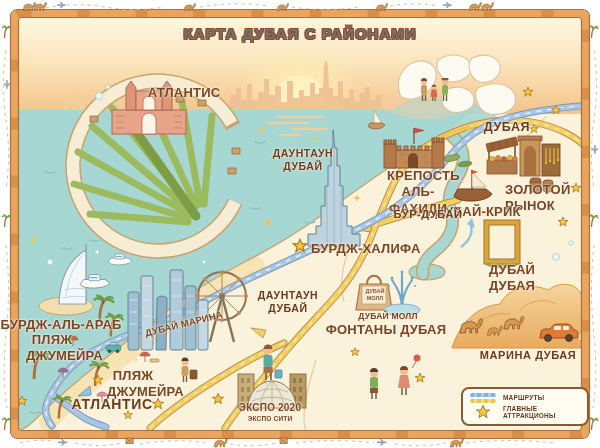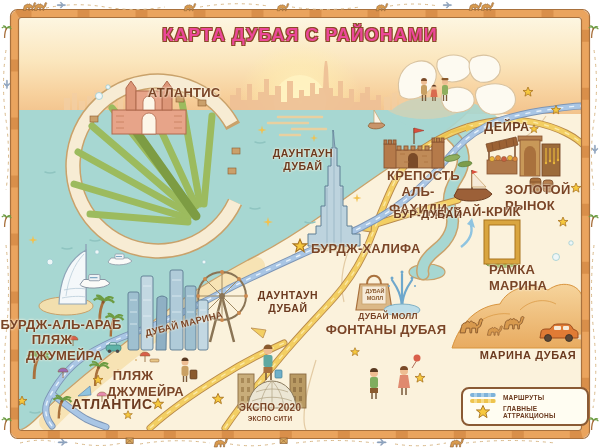--- a/index.html
+++ b/index.html
@@ -1,18 +1,18 @@
 <!DOCTYPE html>
 <html><head>
 <meta charset="utf-8">
 <style>
   html,body{margin:0;padding:0}
   .stage{position:relative;width:600px;height:448px;background:#ffffff;font-family:"Liberation Sans",sans-serif;overflow:hidden}
   svg.art{position:absolute;left:0;top:0}
-  .title{position:absolute;left:300px;top:25px;transform:translateX(-50%);font-size:18px;font-weight:bold;color:#ec4899;letter-spacing:1px;white-space:nowrap;
+  .title{position:absolute;left:300px;top:25px;transform:translateX(-50%);font-size:15px;font-weight:bold;color:#737373;letter-spacing:1px;white-space:nowrap;
     text-shadow:-1px -1px 0 #8a4a26,1px -1px 0 #8a4a26,-1px 1px 0 #8a4a26,1px 1px 0 #8a4a26}
   .lbl{position:absolute;transform:translateX(-50%);text-align:center;color:#7a4527;font-weight:bold;font-size:13px;line-height:1.25;letter-spacing:.2px;
     text-shadow:0 0 2px rgba(253,245,226,.95),0 0 3px rgba(253,245,226,.9)}
   .nowrap{white-space:nowrap}
   .dist{font-size:11px;color:#6b3a1f;letter-spacing:.6px}
   .anchor-left{transform:none;text-align:right}
   .rot{transform:translateX(-50%) rotate(-14deg)}
   .bagtxt{position:absolute;left:375px;top:288px;transform:translateX(-50%);width:26px;font-size:5.5px;font-weight:bold;color:#8a5a2e;text-align:center;line-height:1.25}
   .legend{position:absolute;left:461px;top:387px;width:128px;height:39px;background:#fffdf2;border:2px solid #8a5a34;border-radius:8px;box-sizing:border-box;
     padding:3px 6px;display:flex;flex-direction:column;justify-content:space-around}
@@ -610,28 +610,28 @@
       <use href="#mpalm" transform="translate(588,26) scale(.8)"></use>
           <use href="#mpalm" transform="translate(588,215) scale(.8)"></use>
           <use href="#mpalm" transform="translate(588,418) scale(.8)"></use>
     </g>
   </g>
 </svg>
 
 <div class="title">КАРТА ДУБАЯ С РАЙОНАМИ</div>
 
 <div class="lbl nowrap" style="left:184px;top:85px">АТЛАНТИС</div>
-<div class="lbl dist nowrap" style="left:507px;top:120px;font-size:12.5px">ДЕЙРА</div>
+<div class="lbl dist nowrap" style="left:507px;top:120px;font-size:12.5px">ДУБАЯ</div>
 <div class="lbl" style="left:530px;top:182px;width:50px">ЗОЛОТОЙ РЫНОК</div>
 <div class="lbl nowrap" style="left:478px;top:204px">ДУБАЙ-КРИК</div>
 <div class="lbl" style="left:418px;top:168px;width:62px">КРЕПОСТЬ АЛЬ-ФАХИДИ</div>
 <div class="lbl dist" style="left:303px;top:147px;width:64px;font-size:10.5px">ДАУНТАУН ДУБАЙ</div>
 <div class="lbl nowrap anchor-left" style="left:311px;top:241px">БУРДЖ-ХАЛИФА</div>
 <div class="lbl dist nowrap" style="left:428px;top:208px;font-size:11px">БУР-ДУБАЙ</div>
-<div class="lbl" style="left:511px;top:262px;width:44px">РАМКА МАРИНА</div>
+<div class="lbl" style="left:511px;top:262px;width:44px">ДУБАЙ ДУБАЯ</div>
 <div class="lbl nowrap" style="left:61px;top:317px">БУРДЖ-АЛЬ-АРАБ</div>
 <div class="lbl" style="left:52px;top:332px;width:52px">ПЛЯЖ ДЖУМЕЙРА</div>
 <div class="lbl rot nowrap" style="left:184px;top:318px;font-size:9.5px">ДУБАЙ МАРИНА</div>
 <div class="lbl dist" style="left:288px;top:289px;width:64px;font-size:10.5px">ДАУНТАУН ДУБАЙ</div>
 <div class="lbl nowrap" style="left:388px;top:311px;font-size:8.5px">ДУБАЙ МОЛЛ</div>
 <div class="lbl nowrap" style="left:386px;top:322px">ФОНТАНЫ ДУБАЯ</div>
 <div class="lbl dist nowrap" style="left:528px;top:349px">МАРИНА ДУБАЯ</div>
 <div class="lbl" style="left:133px;top:368px;width:52px">ПЛЯЖ ДЖУМЕЙРА</div>
 <div class="lbl dist nowrap" style="left:112px;top:396px;font-size:14px">АТЛАНТИС</div>
 <div class="lbl nowrap" style="left:270px;top:402px;font-size:10px">ЭКСПО 2020</div>

